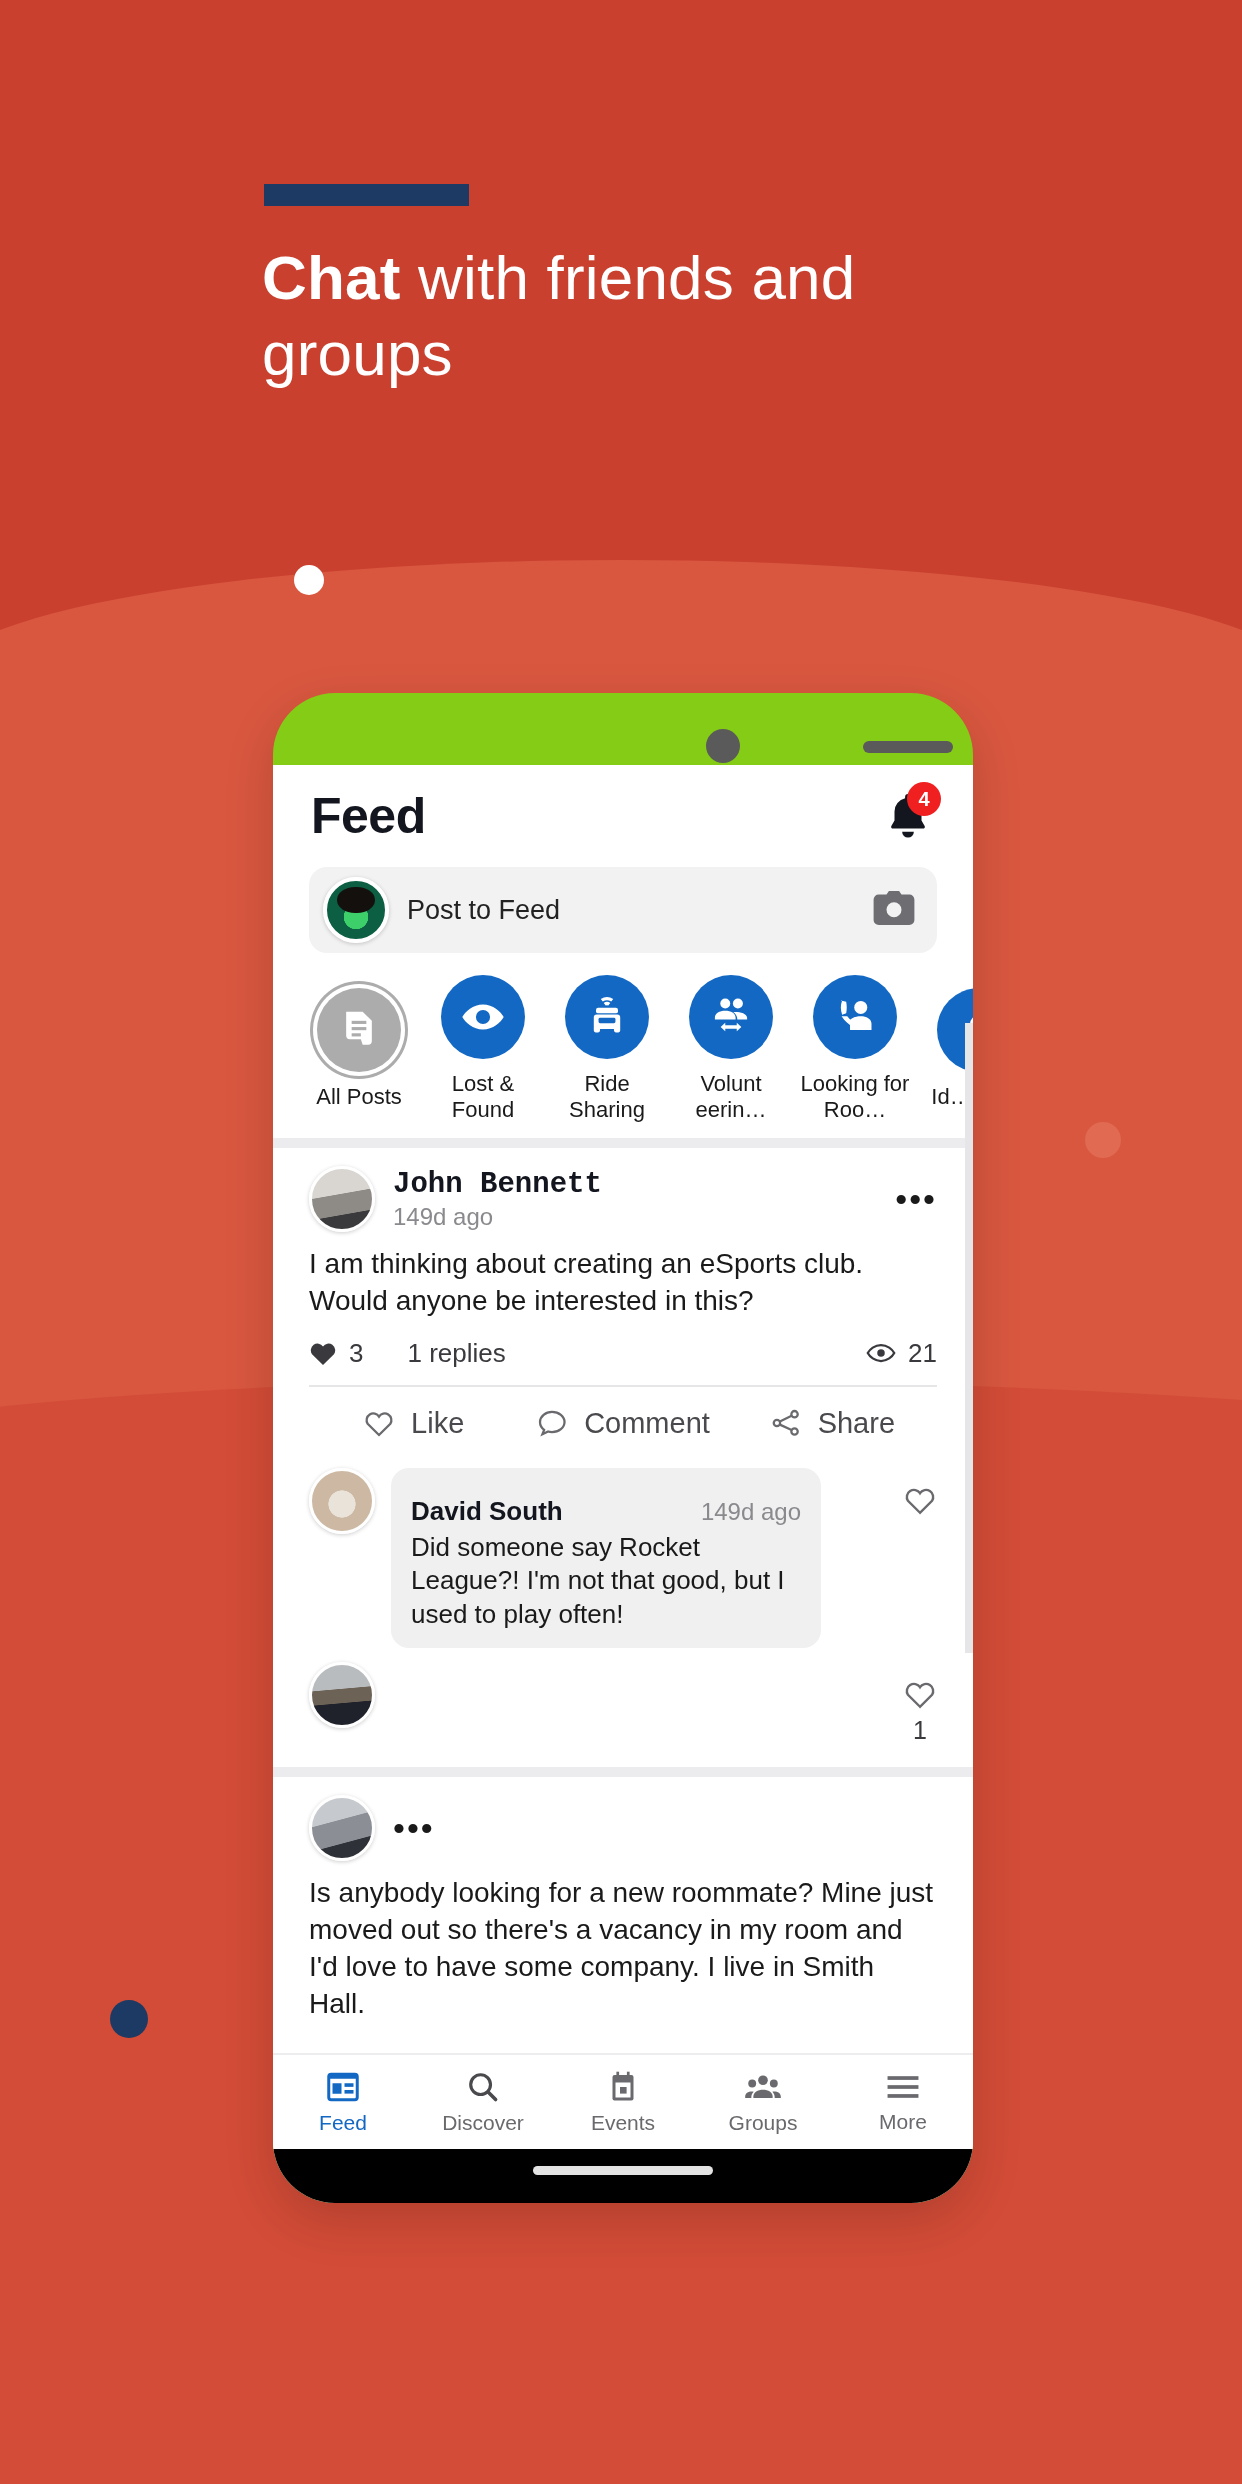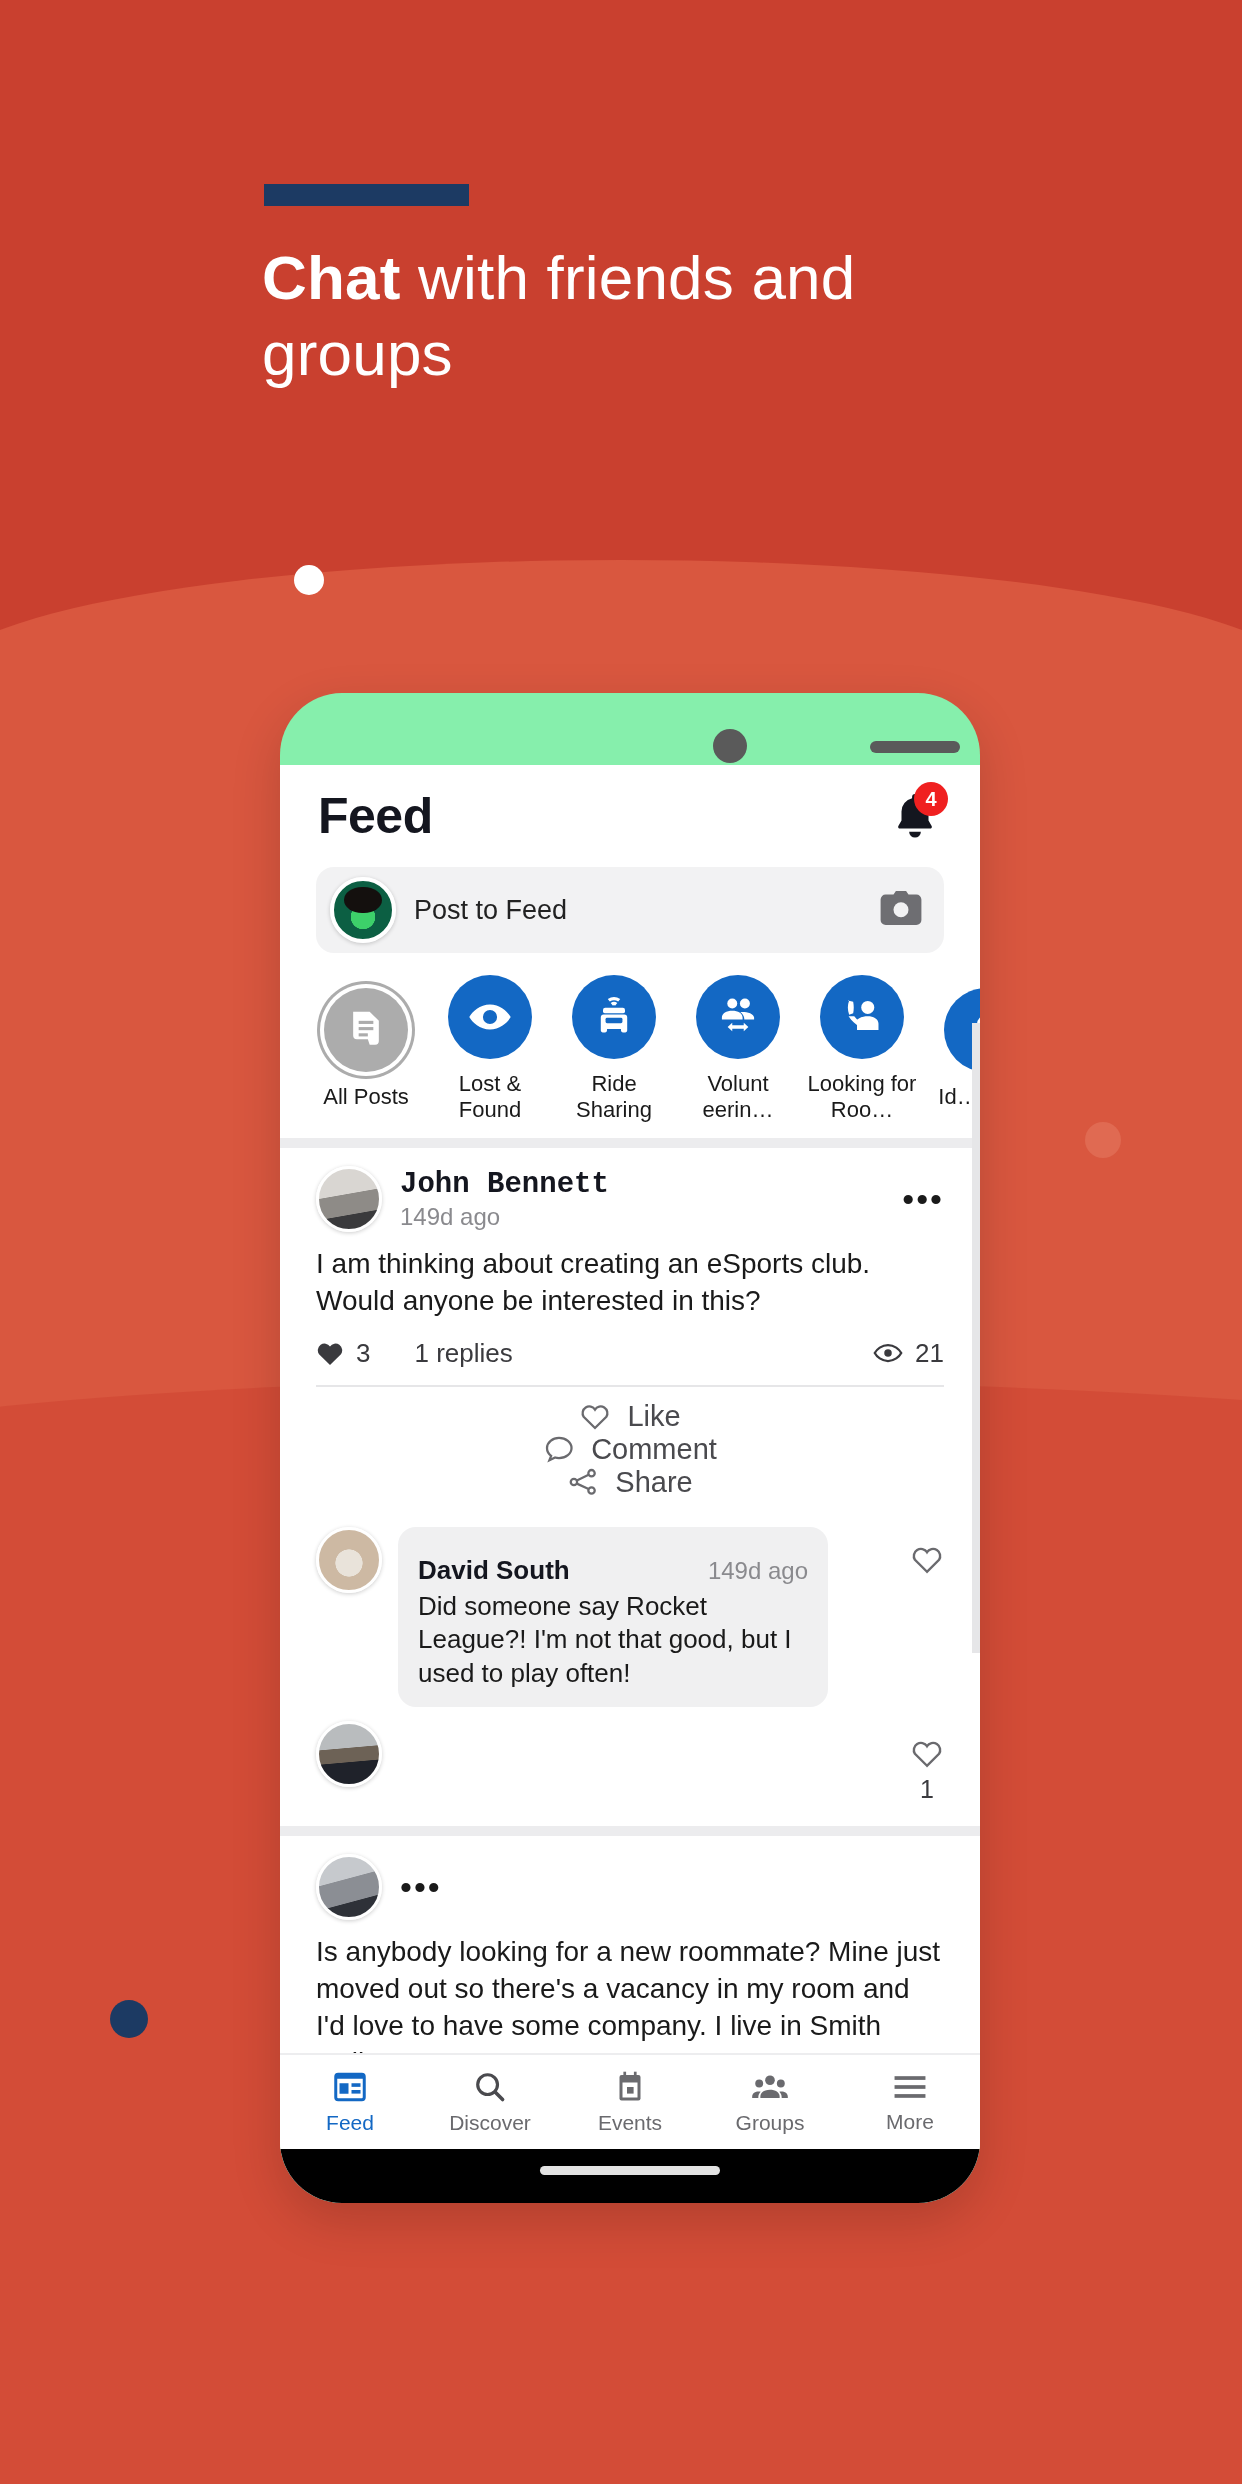--- a/index.html
+++ b/index.html
@@ -60,23 +60,23 @@
     font-size: 62px;
     line-height: 1.23;
     font-weight: 300;
     letter-spacing: .2px;
   }
   .headline b { font-weight: 700; }
 
   
   .phone {
     position: absolute;
-    left: 280px; top: 693px;
+    left: 273px; top: 693px;
     width: 700px; height: 1510px;
-    background: #86efac;
+    background: #84cc16;
     border-radius: 62px;
     box-shadow: 0 18px 50px rgba(0,0,0,.16);
     overflow: hidden;
   }
   .phone-top {
     height: 72px; position: relative;
   }
   .cam-dot {
     position: absolute; left: 433px; top: 36px;
     width: 34px; height: 34px; border-radius: 50%;
@@ -187,22 +187,21 @@
   }
   .post-stats {
     display: flex; align-items: center; gap: 44px;
     font-size: 26px; color: #3A3A3E;
     padding: 18px 0 16px 0;
   }
   .stat { display: flex; align-items: center; gap: 12px; }
   .stat.views { margin-left: auto; }
   .post-actions {
     display: flex; border-top: 2px solid #E6E6E8;
-    padding: 13px 0 14px 0;
-    flex-direction: column;
+    padding: 20px 0 14px 0;
   }
   .action {
     flex: 1; display: flex; align-items: center; justify-content: center;
     gap: 16px; font-size: 29px; color: #4A4A4E;
   }
 
   
   .comment {
     display: flex; align-items: flex-start; gap: 16px;
     padding: 14px 36px 0 36px;

